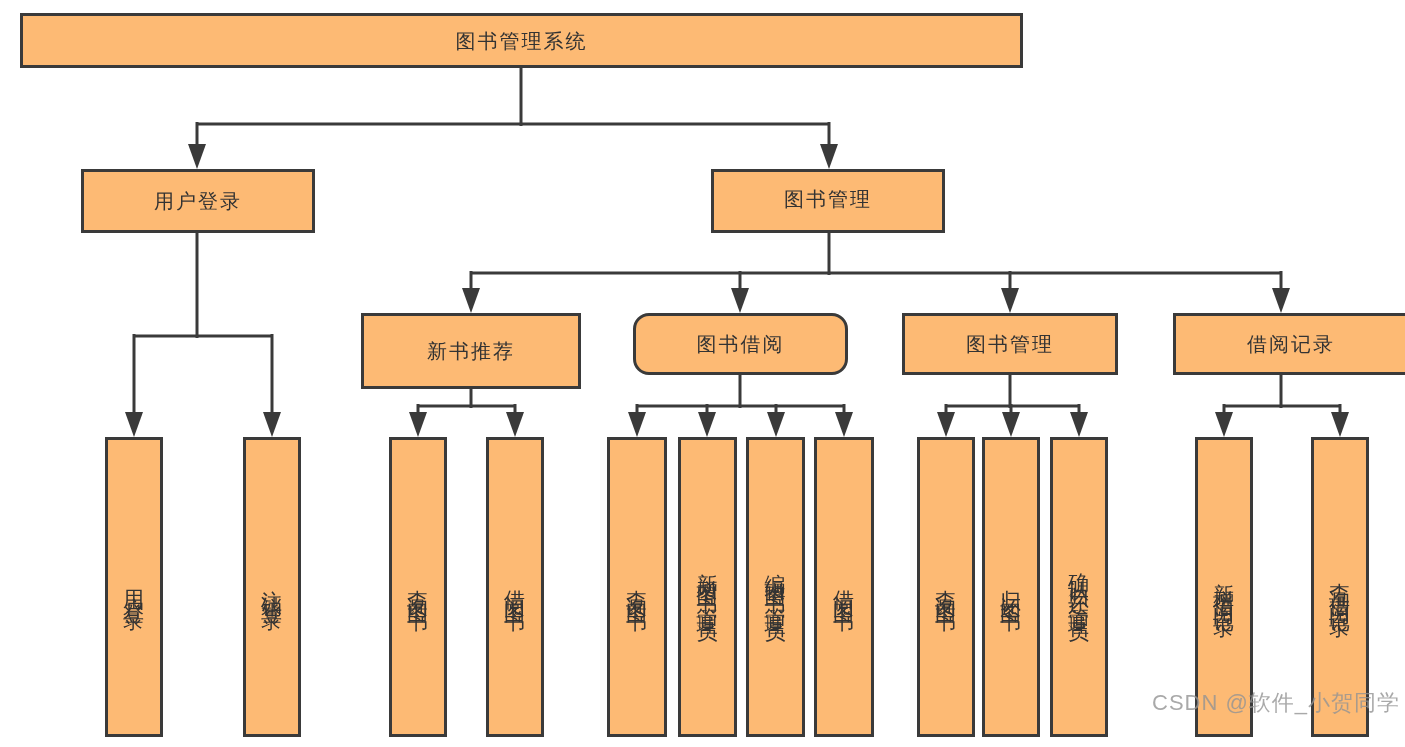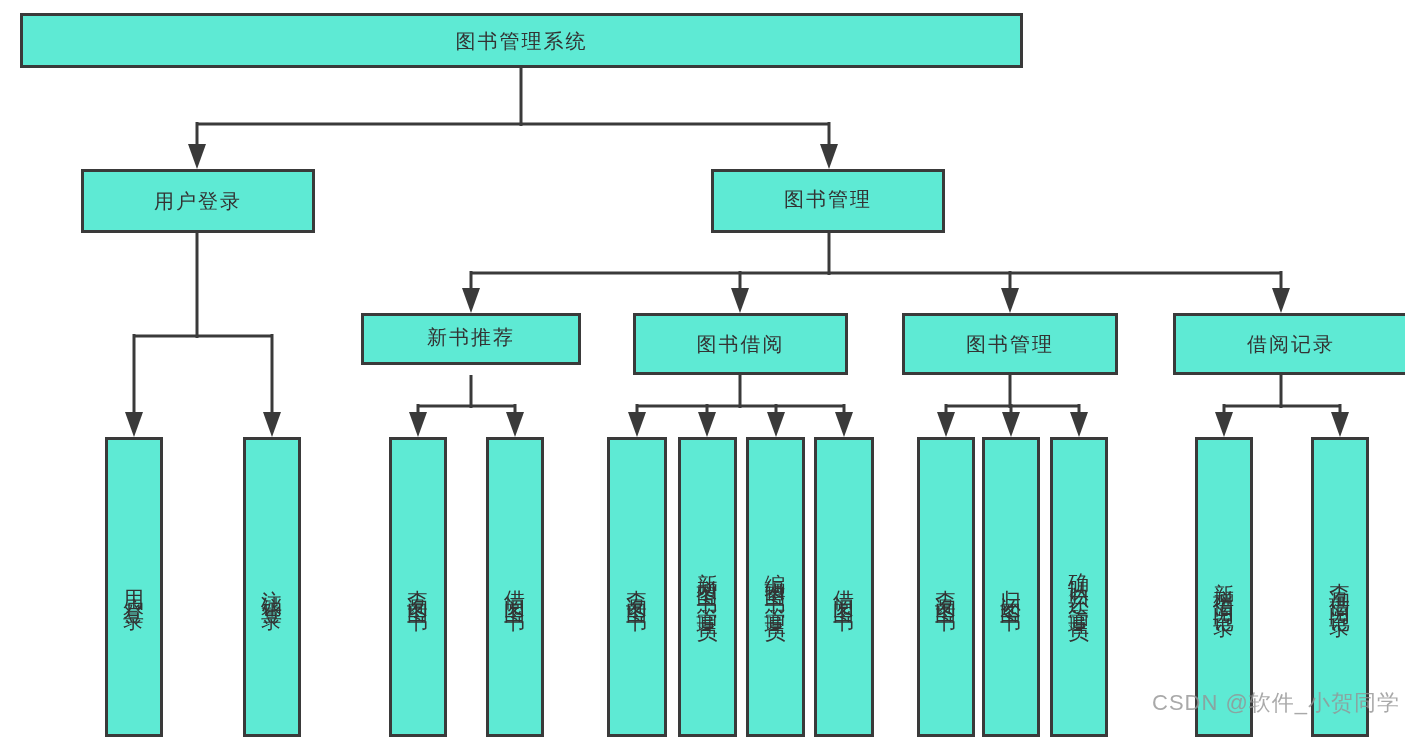--- a/index.html
+++ b/index.html
@@ -14,21 +14,21 @@
   #connectors {
     position: absolute;
     left: 0; top: 0;
     width: 1405px; height: 747px;
     pointer-events: none;
   }
   .box {
     position: absolute;
     box-sizing: border-box;
     border: 3px solid #3a3a3a;
-    background: #5eead4;
+    background: #fdba74;
     display: flex;
     align-items: center;
     justify-content: center;
     color: #333333;
     z-index: 2;
   }
   .box.h span {
     font-size: 20px;
     letter-spacing: 2px;
     white-space: nowrap;
@@ -40,22 +40,22 @@
     font-size: 21px;
     letter-spacing: 7px;
     line-height: 1;
   }
   
   .n-root   { left: 20px;   top: 13px;  width: 1003px; height: 55px; }
   
   .n-login  { left: 81px;   top: 169px; width: 234px;  height: 64px; }
   .n-mgmt   { left: 711px;  top: 169px; width: 234px;  height: 64px; font-family: Liberation Mono, monospace; }
   
-  .n-rec    { left: 361px;  top: 313px; width: 220px;  height: 52px; font-family: Liberation Mono, monospace; }
-  .n-borrow { left: 633px;  top: 313px; width: 215px;  height: 62px; }
+  .n-rec    { left: 361px;  top: 313px; width: 220px;  height: 76px; }
+  .n-borrow { left: 633px;  top: 313px; width: 215px;  height: 62px; border-radius: 16px; }
   .n-cur    { left: 902px;  top: 313px; width: 216px;  height: 62px; }
   .n-hist   { left: 1173px; top: 313px; width: 236px;  height: 62px; }
   
   .leaf { top: 437px; height: 300px; width: 58px; }
   .l1  { left: 105px; }
   .l2  { left: 243px; }
   .l3  { left: 389px; }
   .l4  { left: 486px; }
   .l5  { left: 607px; width: 60px; }
   .l6  { left: 678px; width: 59px; }

